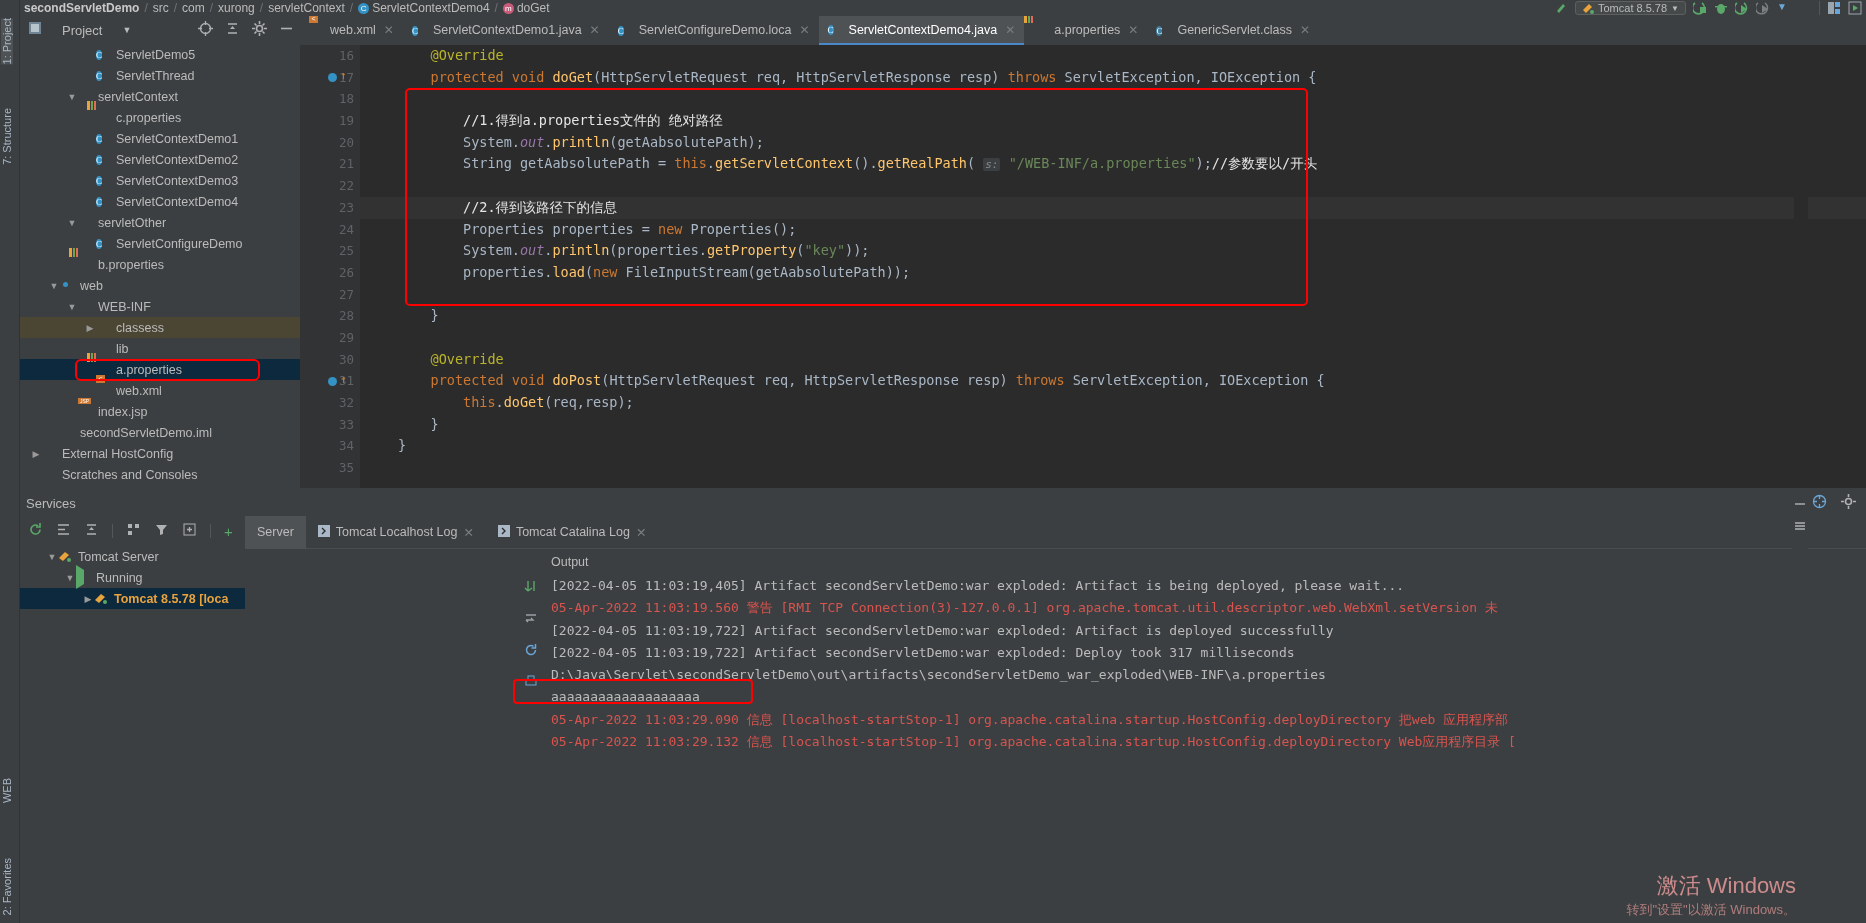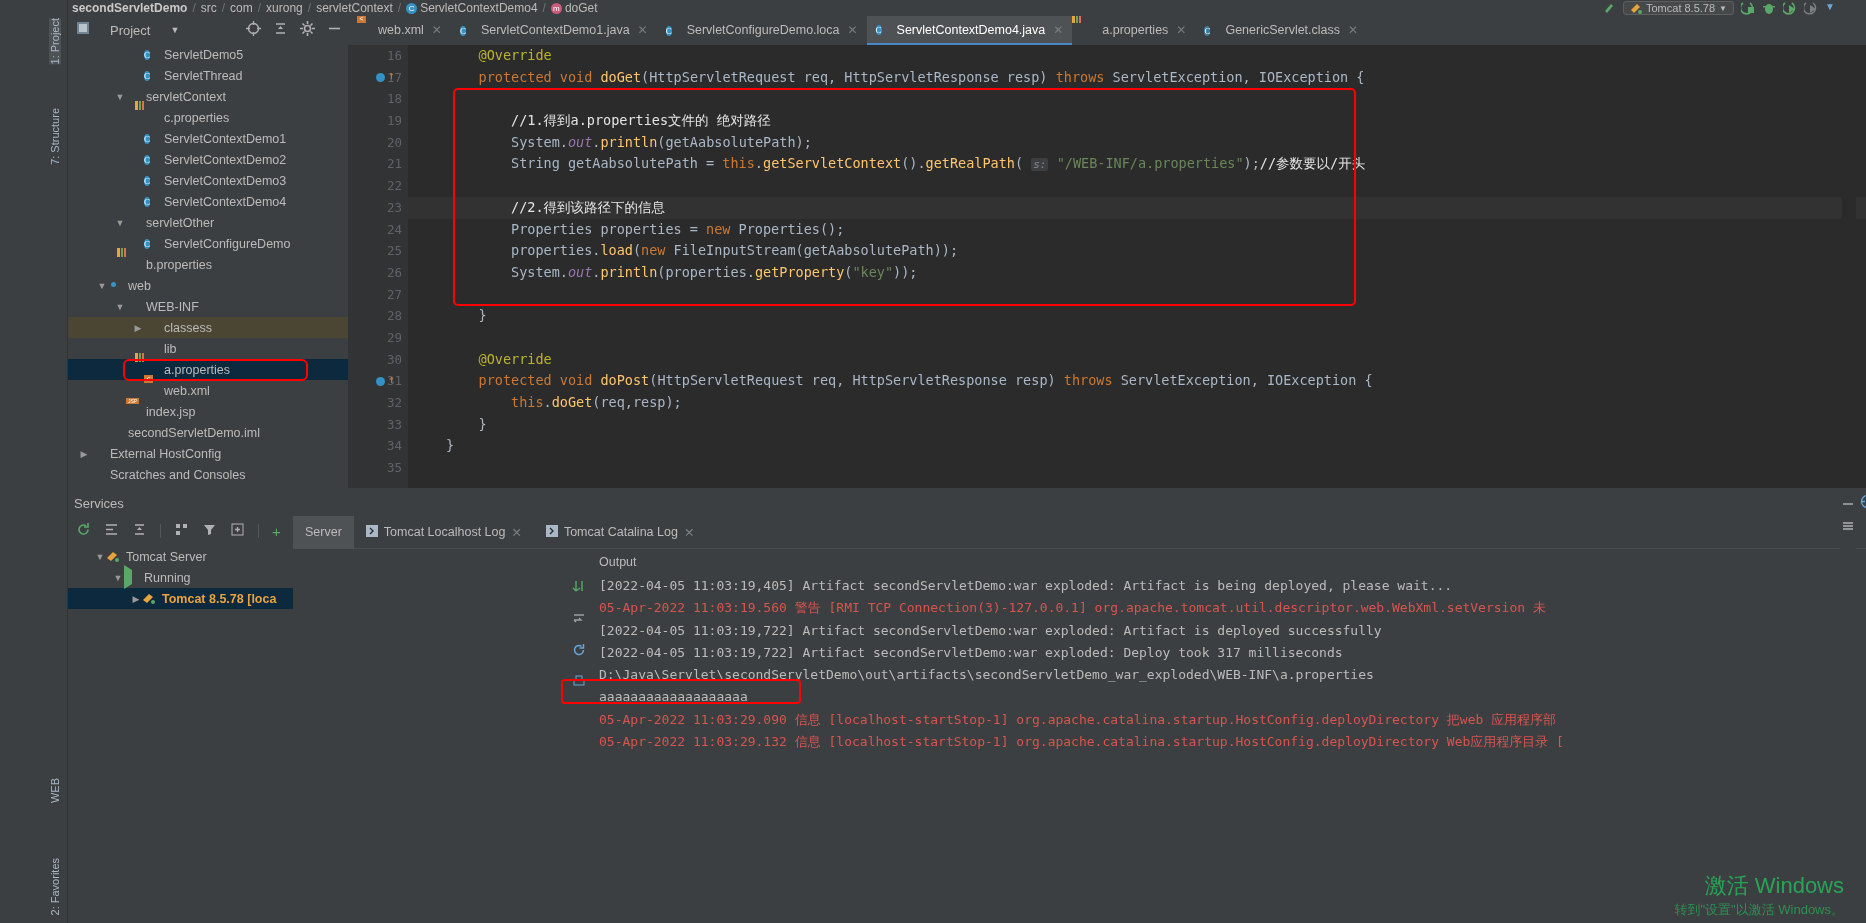--- a/index.html
+++ b/index.html
@@ -3,21 +3,21 @@
 <meta charset="utf-8">
 <style>
   * { box-sizing: border-box; }
   html, body {
     margin: 0; padding: 0;
     width: 1866px; height: 923px;
     background: #3c3f41;
     font-family: "Liberation Sans", sans-serif;
     overflow: hidden;
   }
-  .app { position: relative; width: 1808px; height: 923px; background: #3c3f41; margin-left: 48px; }
+  .app { position: relative; width: 1808px; height: 923px; background: #3c3f41; }
 
   
   .breadcrumb-bar {
     position: absolute; top: 0; left: 0; width: 1866px; height: 16px;
     background: #3c3f41; display: flex; align-items: center;
     padding-left: 2px; font-size: 12px; color: #9aa0a6; overflow: hidden;
   }
   .crumb { color: #bbbbbb; white-space: nowrap; }
   .crumb.bold { font-weight: bold; color: #c9c9c9; }
   .crumb-sep { color: #6e7277; margin: 0 5px; }
@@ -208,21 +208,21 @@
     position: absolute; left: 513px; top: 679px; width: 240px; height: 25px;
     border: 2.5px solid #fe0000; border-radius: 4px; pointer-events: none;
   }
 
   
   .vstrip-right {
     position: absolute; right: 0; top: 488px; width: 16px; height: 435px; background: #3c3f41;
   }
   .watermark {
     position: absolute; right: 12px; bottom: 4px; text-align: right;
-    color: #22c55e; font-size: 22px; opacity: .75; font-family: "Liberation Sans", sans-serif;
+    color: #fca5a5; font-size: 22px; opacity: .75; font-family: "Liberation Sans", sans-serif;
   }
   .watermark small { display:block; font-size: 13px; opacity: .8; }
   .sep-v { width:1px; height:14px; background:#545759; }
 </style>
 </head>
 <body>
 
 <div class="app">
 
   <div class="breadcrumb-bar">
@@ -532,22 +532,22 @@
     <div class="code" id="codeArea">
         <div class="cline">&nbsp;&nbsp;&nbsp;&nbsp;<span class="an">@Override</span></div>
         <div class="cline">&nbsp;&nbsp;&nbsp;&nbsp;<span class="k">protected</span> <span class="k">void</span> <span class="f">doGet</span>(HttpServletRequest req, HttpServletResponse resp) <span class="k">throws</span> ServletException, IOException {</div>
         <div class="cline"></div>
         <div class="cline">&nbsp;&nbsp;&nbsp;&nbsp;&nbsp;&nbsp;&nbsp;&nbsp;<span class="c">//1.得到a.properties文件的 绝对路径</span></div>
         <div class="cline">&nbsp;&nbsp;&nbsp;&nbsp;&nbsp;&nbsp;&nbsp;&nbsp;System.<span class="fl">out</span>.<span class="f">println</span>(getAabsolutePath);</div>
         <div class="cline">&nbsp;&nbsp;&nbsp;&nbsp;&nbsp;&nbsp;&nbsp;&nbsp;String getAabsolutePath = <span class="k">this</span>.<span class="f">getServletContext</span>().<span class="f">getRealPath</span>( <span class="hint">s:</span> <span class="s">"/WEB-INF/a.properties"</span>);<span class="c">//参数要以/开头</span></div>
         <div class="cline"></div>
         <div class="cline cur">&nbsp;&nbsp;&nbsp;&nbsp;&nbsp;&nbsp;&nbsp;&nbsp;<span class="c">//2.得到该路径下的信息</span></div>
         <div class="cline">&nbsp;&nbsp;&nbsp;&nbsp;&nbsp;&nbsp;&nbsp;&nbsp;Properties properties = <span class="k">new</span> Properties();</div>
+        <div class="cline">&nbsp;&nbsp;&nbsp;&nbsp;&nbsp;&nbsp;&nbsp;&nbsp;System.<span class="fl">out</span>.<span class="f">println</span>(properties.<span class="f">getProperty</span>(<span class="s">"key"</span>));</div>
         <div class="cline">&nbsp;&nbsp;&nbsp;&nbsp;&nbsp;&nbsp;&nbsp;&nbsp;properties.<span class="f">load</span>(<span class="k">new</span> FileInputStream(getAabsolutePath));</div>
-        <div class="cline">&nbsp;&nbsp;&nbsp;&nbsp;&nbsp;&nbsp;&nbsp;&nbsp;System.<span class="fl">out</span>.<span class="f">println</span>(properties.<span class="f">getProperty</span>(<span class="s">"key"</span>));</div>
         <div class="cline"></div>
         <div class="cline">&nbsp;&nbsp;&nbsp;&nbsp;}</div>
         <div class="cline"></div>
         <div class="cline">&nbsp;&nbsp;&nbsp;&nbsp;<span class="an">@Override</span></div>
         <div class="cline">&nbsp;&nbsp;&nbsp;&nbsp;<span class="k">protected</span> <span class="k">void</span> <span class="f">doPost</span>(HttpServletRequest req, HttpServletResponse resp) <span class="k">throws</span> ServletException, IOException {</div>
         <div class="cline">&nbsp;&nbsp;&nbsp;&nbsp;&nbsp;&nbsp;&nbsp;&nbsp;<span class="k">this</span>.<span class="f">doGet</span>(req,resp);</div>
         <div class="cline">&nbsp;&nbsp;&nbsp;&nbsp;}</div>
         <div class="cline">}</div>
         <div class="cline"></div>
       </div>

